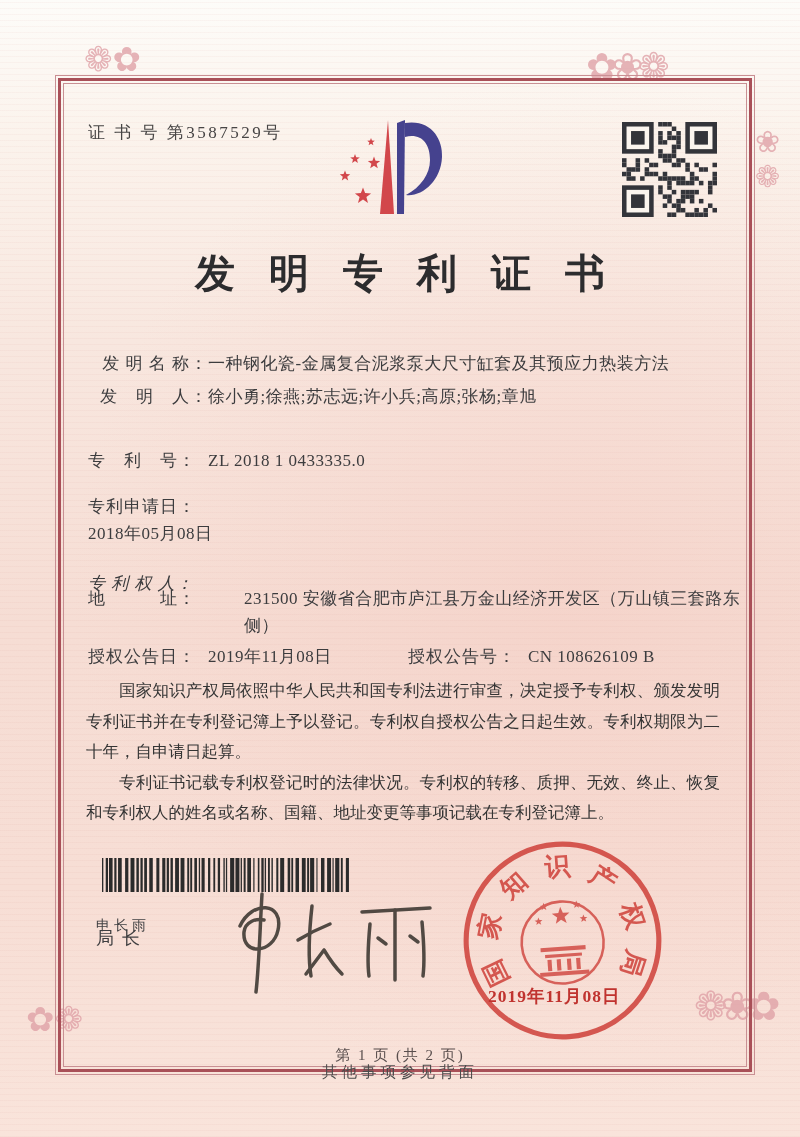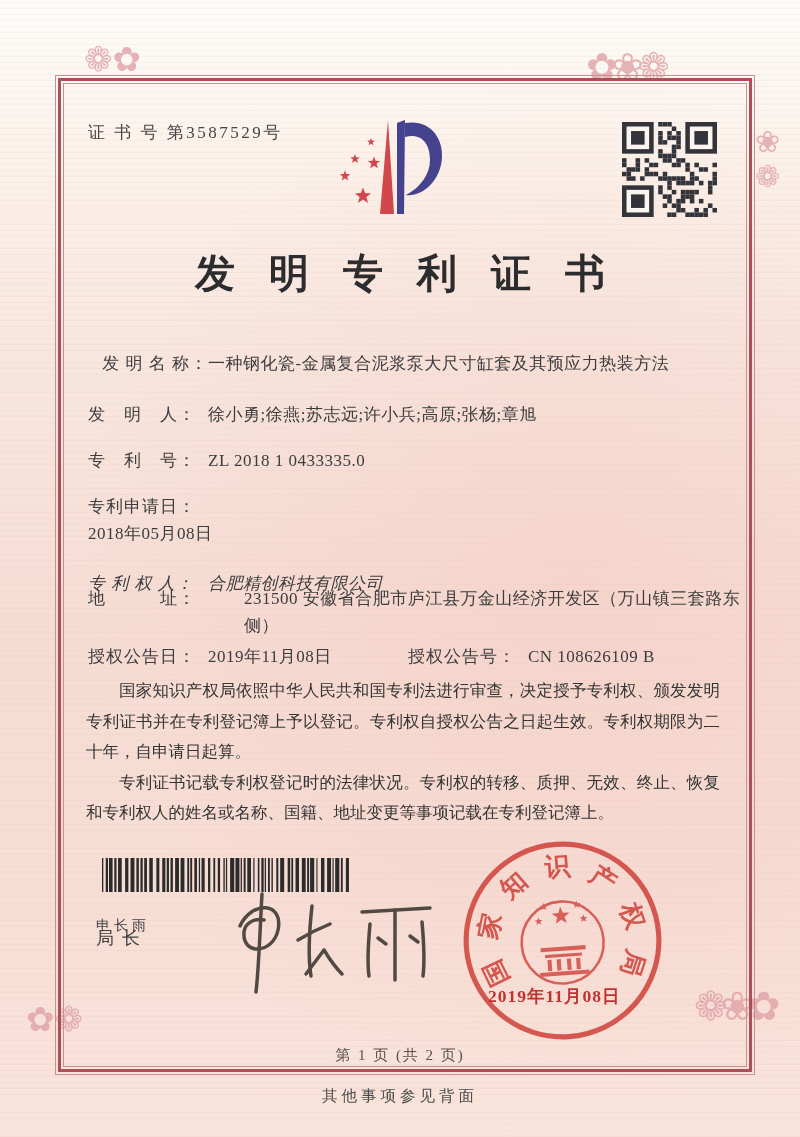--- a/index.html
+++ b/index.html
@@ -30,21 +30,21 @@
   .f-label{width:120px;flex:none;letter-spacing:1px;white-space:nowrap;}
   .f-value{letter-spacing:.5px;}
   .addr .f-value{width:520px;}
   .grant2{margin-left:24px;}
   .paras{left:86px;top:676px;width:634px;font-size:16.5px;line-height:30.5px;color:#343434;text-align:justify;}
   .paras p{margin:0;text-indent:2em;}
   .director-role{left:96px;top:926px;font-size:18px;letter-spacing:8px;color:#3f3f41;}
   .director-name{left:96px;top:917px;font-size:14px;letter-spacing:4px;color:#3f3f41;}
   .seal-date{left:488px;top:984px;font-size:17.5px;font-weight:600;letter-spacing:1px;color:#c0332f;z-index:4;}
   .page-info{left:0;top:1046px;width:100%;text-align:center;font-size:15px;letter-spacing:2px;color:#5a4f4e;}
-  .back-note{left:0;top:1086px;width:100%;text-align:center;font-size:15.5px;letter-spacing:4px;color:#4c4c4c;}
+  .back-note{left:0;top:1062px;width:100%;text-align:center;font-size:15.5px;letter-spacing:4px;color:#4c4c4c;}
   svg{display:block;}
 </style>
 </head>
 <body>
 
 <div class="page">
 
   <span class="orn" style="left:84px;top:42px;font-size:34px;">❁✿</span>
   <span class="orn" style="left:586px;top:48px;font-size:38px;letter-spacing:-6px;">✿❀❁</span>
   <span class="orn" style="left:752px;top:124px;font-size:30px;writing-mode:vertical-rl;">❀❁</span>
@@ -196,35 +196,34 @@
         <rect x="9.047619047619047" y="72.38095238095238" width="13.571428571428571" height="13.571428571428571" fill="#33343a"></rect>
       </svg>
   </div>
 
   <div class="z title">发明专利证书</div>
 
   <div class="z row" style="top:350px;text-align:right;">
     <span class="f-label">发 明 名 称：</span>
     <span class="f-value">一种钢化瓷-金属复合泥浆泵大尺寸缸套及其预应力热装方法</span>
   </div>
-  <div class="z row" style="top:401px;">
+  <div class="z row" style="top:383px;text-align:right;">
     <span class="f-label">发　明　人：</span>
     <span class="f-value">徐小勇;徐燕;苏志远;许小兵;高原;张杨;章旭</span>
   </div>
   <div class="z row" style="top:447px;align-items:flex-end;">
     <span class="f-label">专　利　号：</span>
     <span class="f-value">ZL 2018 1 0433335.0</span>
   </div>
   <div class="z row" style="top:493px;flex-direction:column;">
     <span class="f-label">专利申请日：</span>
     <span class="f-value">2018年05月08日</span>
   </div>
   <div class="z row" style="top:570px;font-style:italic;">
     <span class="f-label">专 利 权 人：</span>
-    <span class="f-value">合肥精创科技有限公司</span>
   </div>
   <div class="z row addr" style="top:585px;gap:36px;">
     <span class="f-label">地　　　址：</span>
     <span class="f-value">231500 安徽省合肥市庐江县万金山经济开发区（万山镇三套路东侧）</span>
   </div>
   <div class="z row" style="top:643px;">
     <span class="f-label">授权公告日：</span>
     <span class="f-value" style="width:176px;">2019年11月08日</span>
     <span class="f-label grant2">授权公告号：</span>
     <span class="f-value">CN 108626109 B</span>

